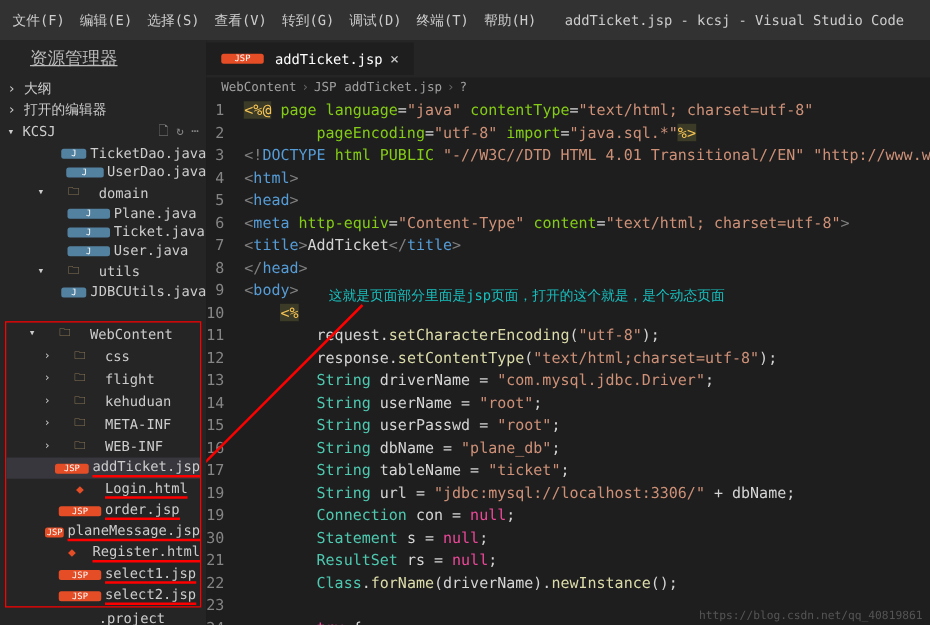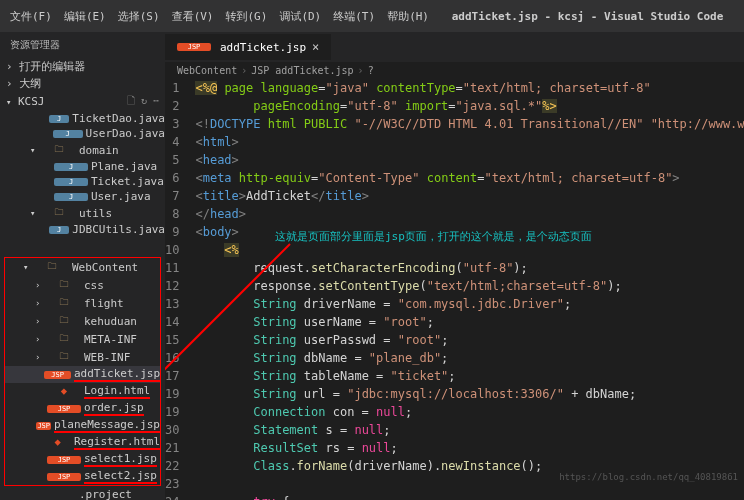--- a/index.html
+++ b/index.html
@@ -1,22 +1,22 @@
 <!DOCTYPE html>
 <html><head>
 <meta charset="utf-8">
 <style>
 * { margin: 0; padding: 0; box-sizing: border-box; font-family: "Microsoft YaHei", Consolas, monospace; }
 body { background: #1e1e1e; color: #cccccc; font-size: 12px; overflow: hidden; width: 744px; height: 500px; position: relative; }
 .titlebar { background: #323233; height: 22px; display: flex; align-items: center; padding: 16px 4px; }
 .menu-item { padding: 0 6px; color: #cccccc; cursor: pointer; font-size: 11px; }
-.title-text { flex: 1; text-align: center; color: #cccccc; font-size: 11px; font-weight: bold; }
+.title-text { flex: 1; text-align: center; color: #cccccc; font-size: 11px; }
 .layout { display: flex; height: calc(100% - 30px); }
 .sidebar { width: 165px; background: #252526; display: flex; flex-direction: column; font-size: 11px; }
-.sidebar-header { padding: 6px 10px; color: #bbbbbb; font-size: 10px; }
+.sidebar-header { padding: 6px 24px; color: #bbbbbb; font-size: 14px; text-decoration: underline; }
 .tree { flex: 1; overflow: hidden; }
 .tree-item { display: flex; align-items: center; padding: 1px 0; cursor: pointer; white-space: nowrap; }
 .tree-item.selected { background: #37373d; }
 .indent0 { padding-left: 6px; } .indent1 { padding-left: 18px; } .indent2 { padding-left: 30px; }
 .indent3 { padding-left: 42px; }
 .chevron { width: 12px; font-size: 9px; color: #cccccc; }
 .file-icon { width: 34px; margin-right: 3px; font-size: 9px; text-align: center; }
 .ic-folder { color: #dcb67a; }
 .ic-java { background: #5382a1; color: #fff; border-radius: 2px; font-size: 7px; padding: 0 1px; }
 .ic-jsp { background: #e44d26; color: #fff; border-radius: 2px; font-size: 7px; padding: 0 1px; }
@@ -30,38 +30,38 @@
 .breadcrumb { padding: 3px 12px; font-size: 10px; color: #a0a0a0; display: flex; gap: 4px; }
 .breadcrumb .sep { color: #666; }
 .code-area { flex: 1; display: flex; font-family: Consolas, monospace; font-size: 12px; overflow: hidden; position: relative; }
 .gutter { width: 34px; text-align: right; color: #858585; padding-right: 10px; user-select: none; line-height: 18px; }
 .code { flex: 1; white-space: pre; line-height: 18px; color: #d4d4d4; padding-left: 6px; }
 .tk-tag { color: #808080; } .tk-name { color: #569cd6; } .tk-attr { color: #84cc16; }
 .tk-str { color: #ce9178; } .tk-jsp { color: #f8c555; background: #3b3b27; }
 .tk-kw { color: #ec4899; } .tk-type { color: #4ec9b0; } .tk-fn { color: #dcdcaa; }
 .annotation { position: absolute; color: #17c1c1; font-size: 11px; }
 .arrow-svg { position: absolute; pointer-events: none; }
-.watermark { position: absolute; bottom: 18px; right: 6px; color: #555; font-size: 9px; }
+.watermark { position: absolute; bottom: 2px; right: 6px; color: #555; font-size: 9px; }
 </style>
 </head>
 <body>
 
 <div class="titlebar">
   <div id="menu-host"><span class="menu-item">文件(F)</span><span class="menu-item">编辑(E)</span><span class="menu-item">选择(S)</span><span class="menu-item">查看(V)</span><span class="menu-item">转到(G)</span><span class="menu-item">调试(D)</span><span class="menu-item">终端(T)</span><span class="menu-item">帮助(H)</span></div>
   <div class="title-text">addTicket.jsp - kcsj - Visual Studio Code</div>
 </div>
 
 <div class="layout">
   <div class="sidebar">
     <div class="sidebar-header">资源管理器</div>
     <div class="tree-item indent0">
+        <span>› 大纲</span>
+      </div>
+    <div class="tree-item indent0">
         <span>› 打开的编辑器</span>
-      </div>
-    <div class="tree-item indent0">
-        <span>› 大纲</span>
       </div>
     <div class="tree-item indent0">
         <span class="chevron">▾</span>
         <span>KCSJ</span>
         <span style="margin-left:auto;padding-right:6px;color:#888;font-size:10px">🗋 ↻ ⋯</span>
       </div>
     <div class="tree" id="tree-top">
         <div class="tree-item indent3">
           <span class="chevron"></span>
           <span class="file-icon ic-java">J</span>
@@ -217,21 +217,21 @@
           <div>17</div>
           <div>19</div>
           <div>19</div>
           <div>30</div>
           <div>21</div>
           <div>22</div>
           <div>23</div>
           <div>24</div>
         </div>
       <div class="code" id="code"><div><span class="tk-jsp">&lt;%@</span> <span class="tk-attr">page language</span>=<span class="tk-str">"java"</span> <span class="tk-attr">contentType</span>=<span class="tk-str">"text/html; charset=utf-8"</span></div><div>        <span class="tk-attr">pageEncoding</span>=<span class="tk-str">"utf-8"</span> <span class="tk-attr">import</span>=<span class="tk-str">"java.sql.*"</span><span class="tk-jsp">%&gt;</span></div><div><span class="tk-tag">&lt;!</span><span class="tk-name">DOCTYPE</span> <span class="tk-attr">html PUBLIC </span><span class="tk-str">"-//W3C//DTD HTML 4.01 Transitional//EN" "http://www.w3.o</span></div><div><span class="tk-tag">&lt;</span><span class="tk-name">html</span><span class="tk-tag">&gt;</span></div><div><span class="tk-tag">&lt;</span><span class="tk-name">head</span><span class="tk-tag">&gt;</span></div><div><span class="tk-tag">&lt;</span><span class="tk-name">meta</span> <span class="tk-attr">http-equiv</span>=<span class="tk-str">"Content-Type"</span> <span class="tk-attr">content</span>=<span class="tk-str">"text/html; charset=utf-8"</span><span class="tk-tag">&gt;</span></div><div><span class="tk-tag">&lt;</span><span class="tk-name">title</span><span class="tk-tag">&gt;</span>AddTicket<span class="tk-tag">&lt;/</span><span class="tk-name">title</span><span class="tk-tag">&gt;</span></div><div><span class="tk-tag">&lt;/</span><span class="tk-name">head</span><span class="tk-tag">&gt;</span></div><div><span class="tk-tag">&lt;</span><span class="tk-name">body</span><span class="tk-tag">&gt;</span></div><div>    <span class="tk-jsp">&lt;%</span></div><div>        request.<span class="tk-fn">setCharacterEncoding</span>(<span class="tk-str">"utf-8"</span>);</div><div>        response.<span class="tk-fn">setContentType</span>(<span class="tk-str">"text/html;charset=utf-8"</span>);</div><div>        <span class="tk-type">String</span> driverName = <span class="tk-str">"com.mysql.jdbc.Driver"</span>;</div><div>        <span class="tk-type">String</span> userName = <span class="tk-str">"root"</span>;</div><div>        <span class="tk-type">String</span> userPasswd = <span class="tk-str">"root"</span>;</div><div>        <span class="tk-type">String</span> dbName = <span class="tk-str">"plane_db"</span>;</div><div>        <span class="tk-type">String</span> tableName = <span class="tk-str">"ticket"</span>;</div><div>        <span class="tk-type">String</span> url = <span class="tk-str">"jdbc:mysql://localhost:3306/"</span> + dbName;</div><div>        <span class="tk-type">Connection</span> con = <span class="tk-kw">null</span>;</div><div>        <span class="tk-type">Statement</span> s = <span class="tk-kw">null</span>;</div><div>        <span class="tk-type">ResultSet</span> rs = <span class="tk-kw">null</span>;</div><div>        <span class="tk-type">Class</span>.<span class="tk-fn">forName</span>(driverName).<span class="tk-fn">newInstance</span>();</div><div>&nbsp;</div><div>        <span class="tk-kw">try</span> {</div></div>
-      <div class="annotation" style="left:110px;top:150px">这就是页面部分里面是jsp页面，打开的这个就是，是个动态页面</div>
+      <div class="annotation" style="left:98px;top:150px">这就是页面部分里面是jsp页面，打开的这个就是，是个动态页面</div>
       <svg class="arrow-svg" width="300" height="300" style="left:-130px;top:75px">
         <defs>
             <marker id="ah" markerWidth="8" markerHeight="8" refX="6" refY="3" orient="auto">
               <path d="M0,0 L6,3 L0,6 Z" fill="#ff0000"></path>
             </marker>
           </defs>
         <line x1="255" y1="90" x2="75" y2="270" stroke="#ff0000" stroke-width="2" marker-end="url(#ah)"></line>
       </svg>
     </div>
   </div>

